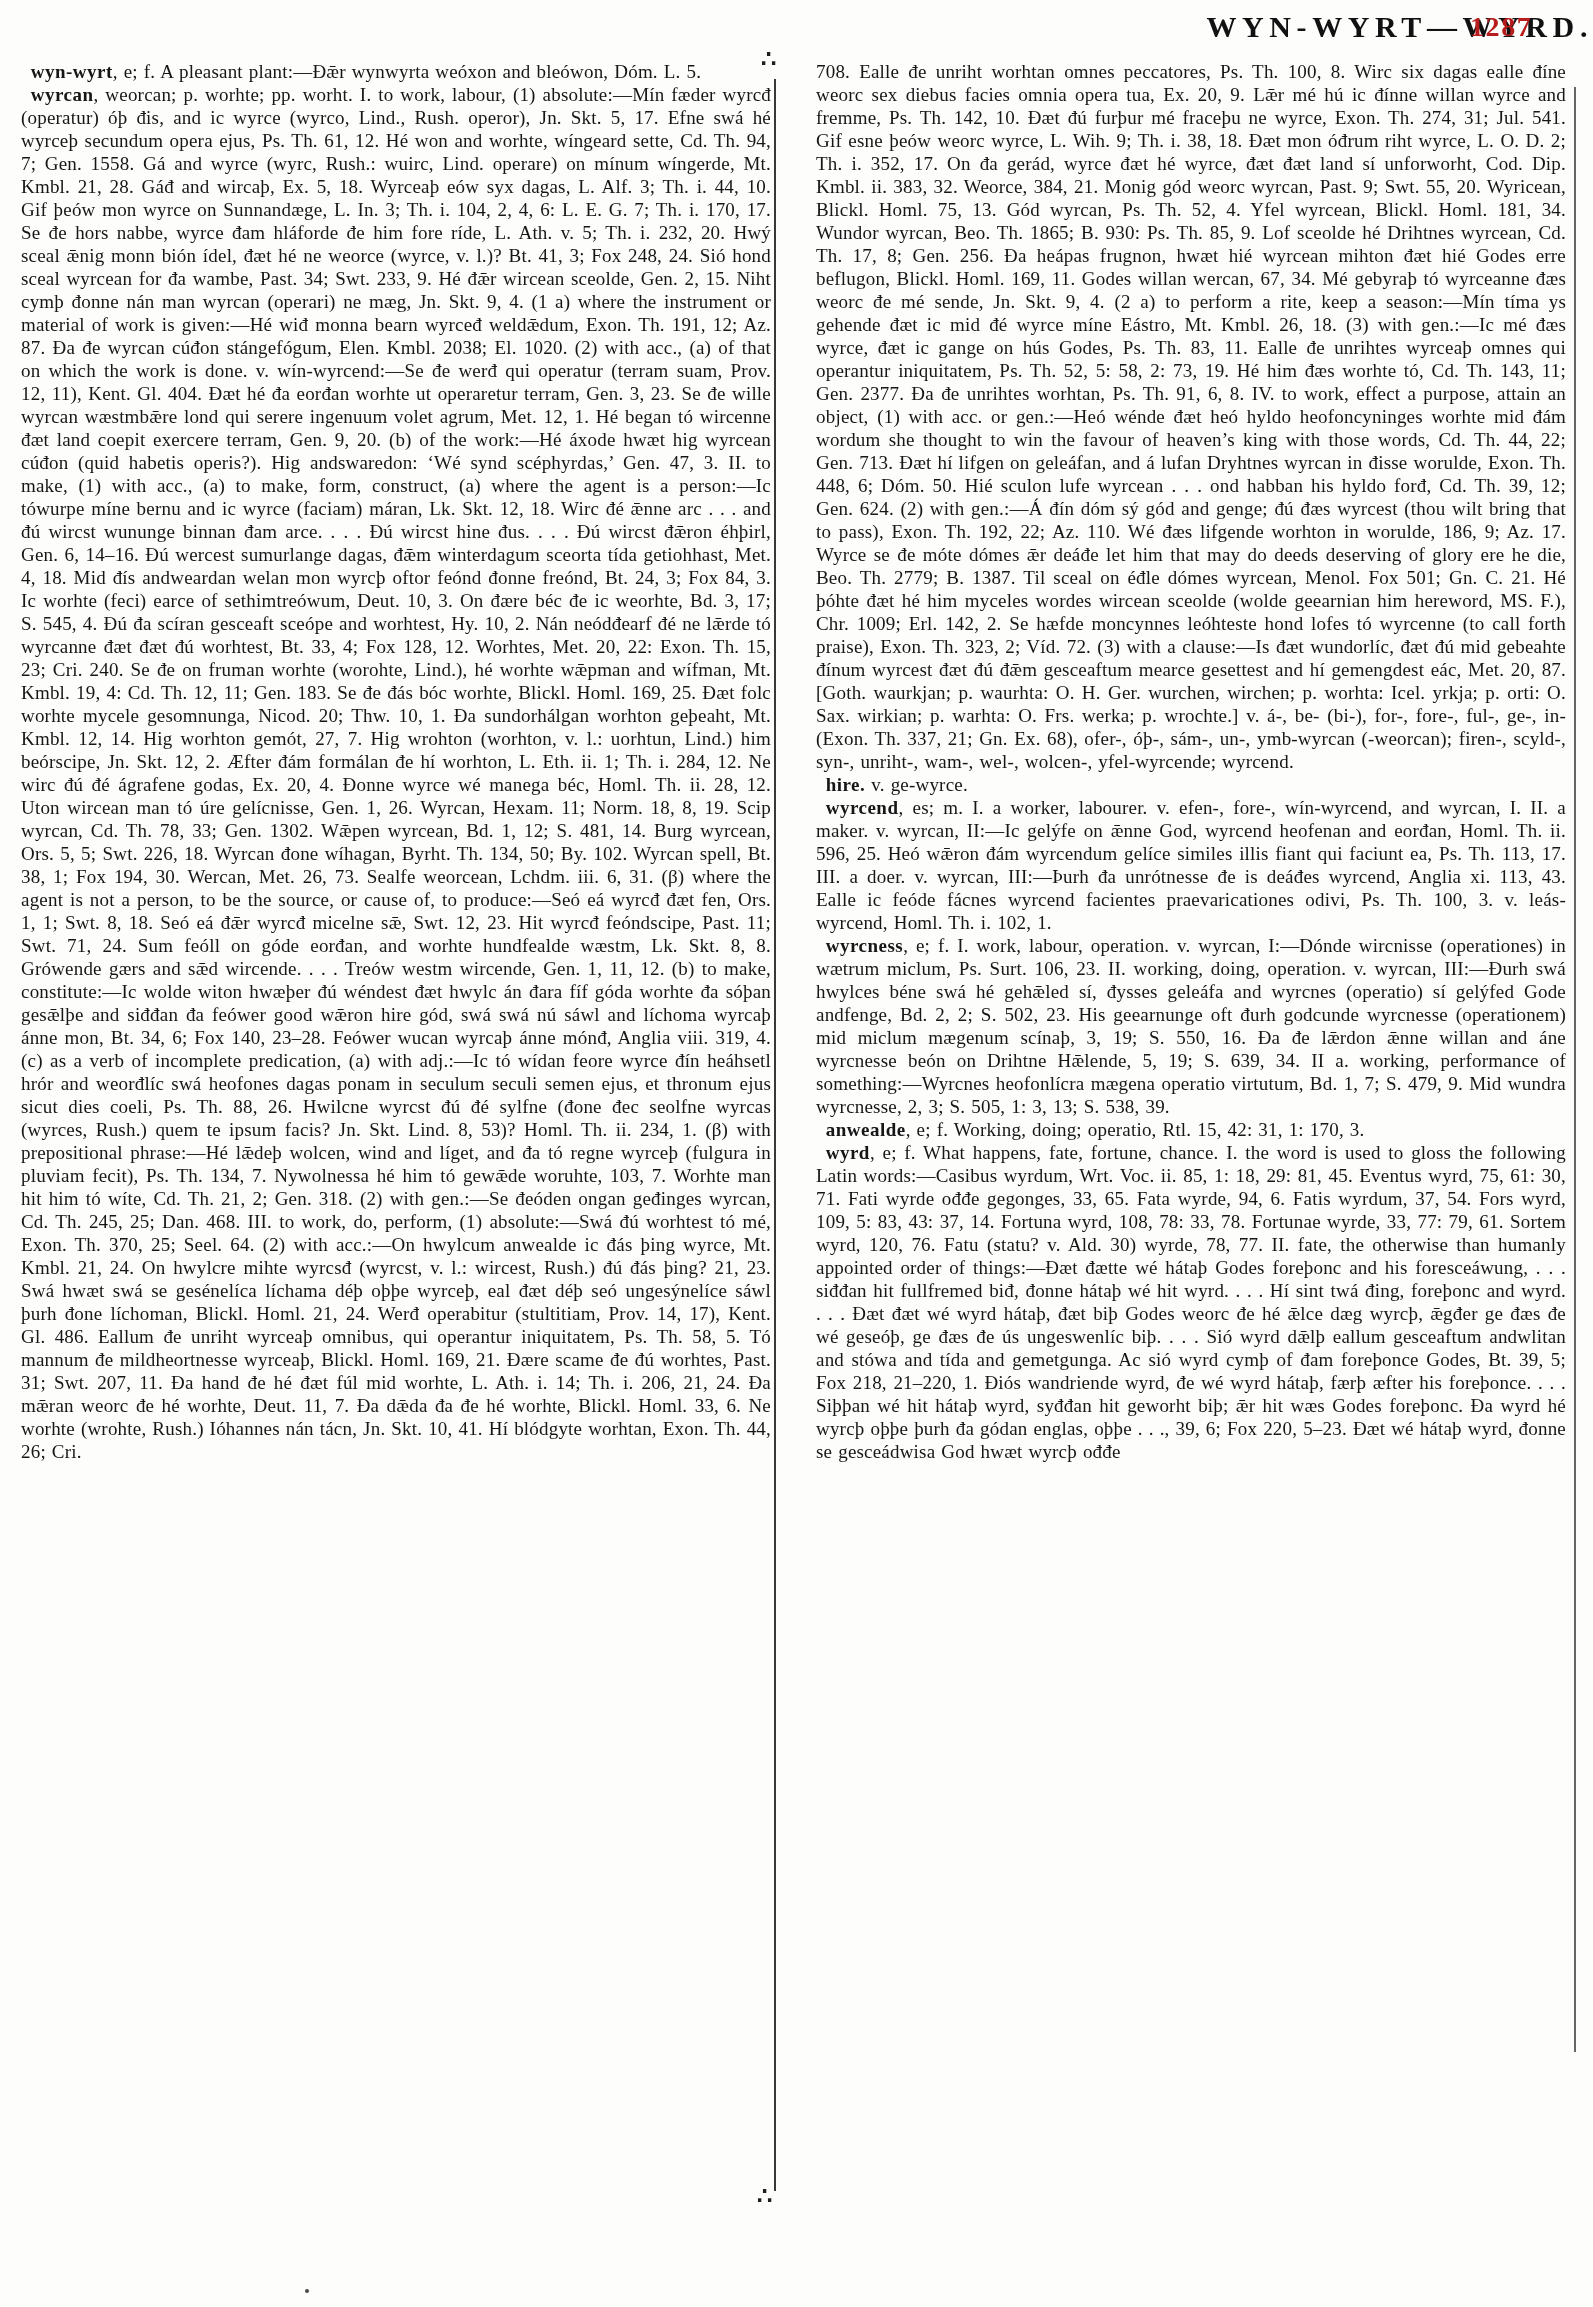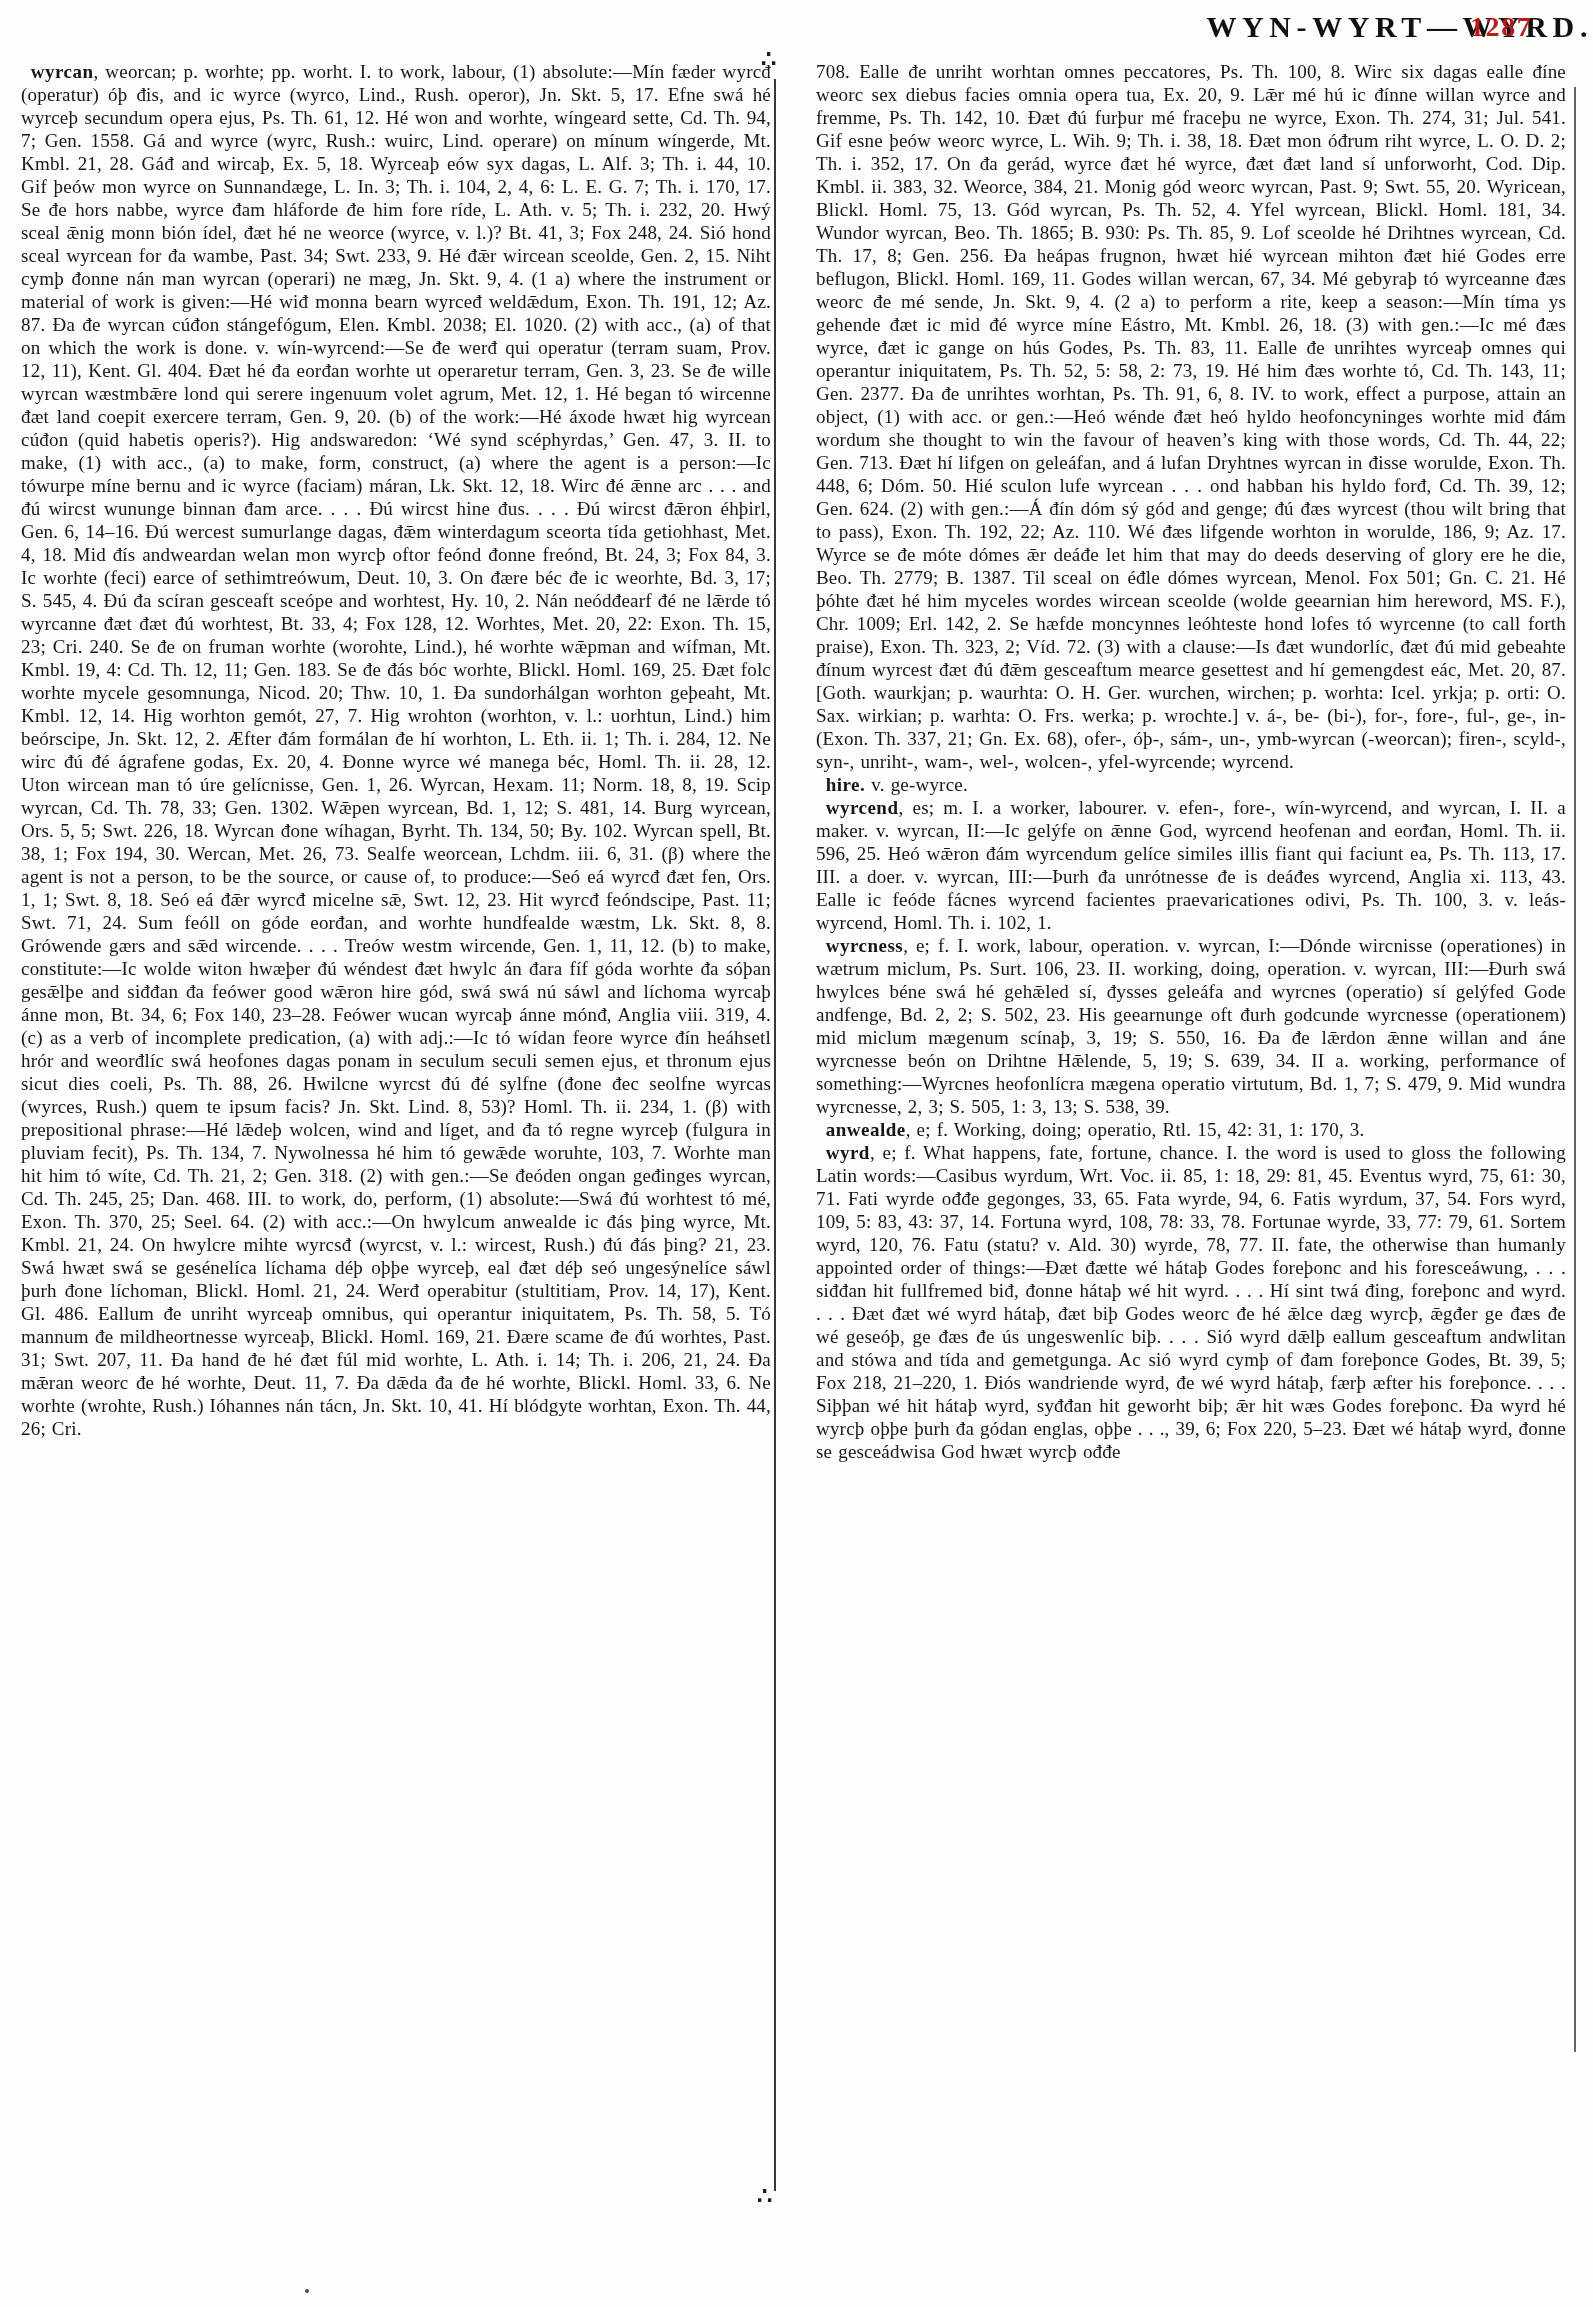--- a/index.html
+++ b/index.html
@@ -82,20 +82,21 @@
   <div class="divider"></div>
 
   <span class="ornament ornament-bottom">∴</span>
 
   <div class="edge-line"></div>
 
   <div class="ink-speck"></div>
 
   <div class="columns">
     <div class="col">
+        <p class="entry"><span class="headword">wyn-wyrt</span>, e; f. A pleasant plant:—Ðǣr wynwyrta weóxon and bleówon, Dóm. L. 5.</p>
         <p class="entry"><span class="headword">wyrcan</span>, weorcan; p. worhte; pp. worht. I. to work, labour, (1) absolute:—Mín fæder wyrcđ (operatur) óþ đis, and ic wyrce (wyrco, Lind., Rush. operor), Jn. Skt. 5, 17. Efne swá hé wyrceþ secundum opera ejus, Ps. Th. 61, 12. Hé won and worhte, wíngeard sette, Cd. Th. 94, 7; Gen. 1558. Gá and wyrce (wyrc, Rush.: wuirc, Lind. operare) on mínum wíngerde, Mt. Kmbl. 21, 28. Gáđ and wircaþ, Ex. 5, 18. Wyrceaþ eów syx dagas, L. Alf. 3; Th. i. 44, 10. Gif þeów mon wyrce on Sunnandæge, L. In. 3; Th. i. 104, 2, 4, 6: L. E. G. 7; Th. i. 170, 17. Se đe hors nabbe, wyrce đam hláforde đe him fore ríde, L. Ath. v. 5; Th. i. 232, 20. Hwý sceal ǣnig monn bión ídel, đæt hé ne weorce (wyrce, v. l.)? Bt. 41, 3; Fox 248, 24. Sió hond sceal wyrcean for đa wambe, Past. 34; Swt. 233, 9. Hé đǣr wircean sceolde, Gen. 2, 15. Niht cymþ đonne nán man wyrcan (operari) ne mæg, Jn. Skt. 9, 4. (1 a) where the instrument or material of work is given:—Hé wiđ monna bearn wyrceđ weldǣdum, Exon. Th. 191, 12; Az. 87. Ða đe wyrcan cúđon stángefógum, Elen. Kmbl. 2038; El. 1020. (2) with acc., (a) of that on which the work is done. v. wín-wyrcend:—Se đe werđ qui operatur (terram suam, Prov. 12, 11), Kent. Gl. 404. Ðæt hé đa eorđan worhte ut operaretur terram, Gen. 3, 23. Se đe wille wyrcan wæstmbǣre lond qui serere ingenuum volet agrum, Met. 12, 1. Hé began tó wircenne đæt land coepit exercere terram, Gen. 9, 20. (b) of the work:—Hé áxode hwæt hig wyrcean cúđon (quid habetis operis?). Hig andswaredon: ‘Wé synd scéphyrdas,’ Gen. 47, 3. II. to make, (1) with acc., (a) to make, form, construct, (a) where the agent is a person:—Ic tówurpe míne bernu and ic wyrce (faciam) máran, Lk. Skt. 12, 18. Wirc đé ǣnne arc . . . and đú wircst wununge binnan đam arce. . . . Đú wircst hine đus. . . . Đú wircst đǣron éhþirl, Gen. 6, 14–16. Đú wercest sumurlange dagas, đǣm winterdagum sceorta tída getiohhast, Met. 4, 18. Mid đís andweardan welan mon wyrcþ oftor feónd đonne freónd, Bt. 24, 3; Fox 84, 3. Ic worhte (feci) earce of sethimtreówum, Deut. 10, 3. On đære béc đe ic weorhte, Bd. 3, 17; S. 545, 4. Đú đa scíran gesceaft sceópe and worhtest, Hy. 10, 2. Nán neódđearf đé ne lǣrde tó wyrcanne đæt đæt đú worhtest, Bt. 33, 4; Fox 128, 12. Worhtes, Met. 20, 22: Exon. Th. 15, 23; Cri. 240. Se đe on fruman worhte (worohte, Lind.), hé worhte wǣpman and wífman, Mt. Kmbl. 19, 4: Cd. Th. 12, 11; Gen. 183. Se đe đás bóc worhte, Blickl. Homl. 169, 25. Ðæt folc worhte mycele gesomnunga, Nicod. 20; Thw. 10, 1. Ða sundorhálgan worhton geþeaht, Mt. Kmbl. 12, 14. Hig worhton gemót, 27, 7. Hig wrohton (worhton, v. l.: uorhtun, Lind.) him beórscipe, Jn. Skt. 12, 2. Æfter đám formálan đe hí worhton, L. Eth. ii. 1; Th. i. 284, 12. Ne wirc đú đé ágrafene godas, Ex. 20, 4. Ðonne wyrce wé manega béc, Homl. Th. ii. 28, 12. Uton wircean man tó úre gelícnisse, Gen. 1, 26. Wyrcan, Hexam. 11; Norm. 18, 8, 19. Scip wyrcan, Cd. Th. 78, 33; Gen. 1302. Wǣpen wyrcean, Bd. 1, 12; S. 481, 14. Burg wyrcean, Ors. 5, 5; Swt. 226, 18. Wyrcan đone wíhagan, Byrht. Th. 134, 50; By. 102. Wyrcan spell, Bt. 38, 1; Fox 194, 30. Wercan, Met. 26, 73. Sealfe weorcean, Lchdm. iii. 6, 31. (β) where the agent is not a person, to be the source, or cause of, to produce:—Seó eá wyrcđ đæt fen, Ors. 1, 1; Swt. 8, 18. Seó eá đǣr wyrcđ micelne sǣ, Swt. 12, 23. Hit wyrcđ feóndscipe, Past. 11; Swt. 71, 24. Sum feóll on góde eorđan, and worhte hundfealde wæstm, Lk. Skt. 8, 8. Grówende gærs and sǣd wircende. . . . Treów westm wircende, Gen. 1, 11, 12. (b) to make, constitute:—Ic wolde witon hwæþer đú wéndest đæt hwylc án đara fíf góda worhte đa sóþan gesǣlþe and siđđan đa feówer good wǣron hire gód, swá swá nú sáwl and líchoma wyrcaþ ánne mon, Bt. 34, 6; Fox 140, 23–28. Feówer wucan wyrcaþ ánne mónđ, Anglia viii. 319, 4. (c) as a verb of incomplete predication, (a) with adj.:—Ic tó wídan feore wyrce đín heáhsetl hrór and weorđlíc swá heofones dagas ponam in seculum seculi semen ejus, et thronum ejus sicut dies coeli, Ps. Th. 88, 26. Hwilcne wyrcst đú đé sylfne (đone đec seolfne wyrcas (wyrces, Rush.) quem te ipsum facis? Jn. Skt. Lind. 8, 53)? Homl. Th. ii. 234, 1. (β) with prepositional phrase:—Hé lǣdeþ wolcen, wind and líget, and đa tó regne wyrceþ (fulgura in pluviam fecit), Ps. Th. 134, 7. Nywolnessa hé him tó gewǣde woruhte, 103, 7. Worhte man hit him tó wíte, Cd. Th. 21, 2; Gen. 318. (2) with gen.:—Se đeóden ongan geđinges wyrcan, Cd. Th. 245, 25; Dan. 468. III. to work, do, perform, (1) absolute:—Swá đú worhtest tó mé, Exon. Th. 370, 25; Seel. 64. (2) with acc.:—On hwylcum anwealde ic đás þing wyrce, Mt. Kmbl. 21, 24. On hwylcre mihte wyrcsđ (wyrcst, v. l.: wircest, Rush.) đú đás þing? 21, 23. Swá hwæt swá se gesénelíca líchama déþ oþþe wyrceþ, eal đæt déþ seó ungesýnelíce sáwl þurh đone líchoman, Blickl. Homl. 21, 24. Werđ operabitur (stultitiam, Prov. 14, 17), Kent. Gl. 486. Eallum đe unriht wyrceaþ omnibus, qui operantur iniquitatem, Ps. Th. 58, 5. Tó mannum đe mildheortnesse wyrceaþ, Blickl. Homl. 169, 21. Ðære scame đe đú worhtes, Past. 31; Swt. 207, 11. Ða hand đe hé đæt fúl mid worhte, L. Ath. i. 14; Th. i. 206, 21, 24. Ða mǣran weorc đe hé worhte, Deut. 11, 7. Ða dǣda đa đe hé worhte, Blickl. Homl. 33, 6. Ne worhte (wrohte, Rush.) Ióhannes nán tácn, Jn. Skt. 10, 41. Hí blódgyte worhtan, Exon. Th. 44, 26; Cri.</p>
       </div>
     <div class="col">
         <p class="entry noindent">708. Ealle đe unriht worhtan omnes peccatores, Ps. Th. 100, 8. Wirc six dagas ealle đíne weorc sex diebus facies omnia opera tua, Ex. 20, 9. Lǣr mé hú ic đínne willan wyrce and fremme, Ps. Th. 142, 10. Ðæt đú furþur mé fraceþu ne wyrce, Exon. Th. 274, 31; Jul. 541. Gif esne þeów weorc wyrce, L. Wih. 9; Th. i. 38, 18. Ðæt mon óđrum riht wyrce, L. O. D. 2; Th. i. 352, 17. On đa gerád, wyrce đæt hé wyrce, đæt đæt land sí unforworht, Cod. Dip. Kmbl. ii. 383, 32. Weorce, 384, 21. Monig gód weorc wyrcan, Past. 9; Swt. 55, 20. Wyricean, Blickl. Homl. 75, 13. Gód wyrcan, Ps. Th. 52, 4. Yfel wyrcean, Blickl. Homl. 181, 34. Wundor wyrcan, Beo. Th. 1865; B. 930: Ps. Th. 85, 9. Lof sceolde hé Drihtnes wyrcean, Cd. Th. 17, 8; Gen. 256. Ða heápas frugnon, hwæt hié wyrcean mihton đæt hié Godes erre beflugon, Blickl. Homl. 169, 11. Godes willan wercan, 67, 34. Mé gebyraþ tó wyrceanne đæs weorc đe mé sende, Jn. Skt. 9, 4. (2 a) to perform a rite, keep a season:—Mín tíma ys gehende đæt ic mid đé wyrce míne Eástro, Mt. Kmbl. 26, 18. (3) with gen.:—Ic mé đæs wyrce, đæt ic gange on hús Godes, Ps. Th. 83, 11. Ealle đe unrihtes wyrceaþ omnes qui operantur iniquitatem, Ps. Th. 52, 5: 58, 2: 73, 19. Hé him đæs worhte tó, Cd. Th. 143, 11; Gen. 2377. Ða đe unrihtes worhtan, Ps. Th. 91, 6, 8. IV. to work, effect a purpose, attain an object, (1) with acc. or gen.:—Heó wénde đæt heó hyldo heofoncyninges worhte mid đám wordum she thought to win the favour of heaven’s king with those words, Cd. Th. 44, 22; Gen. 713. Ðæt hí lifgen on geleáfan, and á lufan Dryhtnes wyrcan in đisse worulde, Exon. Th. 448, 6; Dóm. 50. Hié sculon lufe wyrcean . . . ond habban his hyldo forđ, Cd. Th. 39, 12; Gen. 624. (2) with gen.:—Á đín dóm sý gód and genge; đú đæs wyrcest (thou wilt bring that to pass), Exon. Th. 192, 22; Az. 110. Wé đæs lifgende worhton in worulde, 186, 9; Az. 17. Wyrce se đe móte dómes ǣr deáđe let him that may do deeds deserving of glory ere he die, Beo. Th. 2779; B. 1387. Til sceal on éđle dómes wyrcean, Menol. Fox 501; Gn. C. 21. Hé þóhte đæt hé him myceles wordes wircean sceolde (wolde geearnian him hereword, MS. F.), Chr. 1009; Erl. 142, 2. Se hæfde moncynnes leóhteste hond lofes tó wyrcenne (to call forth praise), Exon. Th. 323, 2; Víd. 72. (3) with a clause:—Is đæt wundorlíc, đæt đú mid gebeahte đínum wyrcest đæt đú đǣm gesceaftum mearce gesettest and hí gemengdest eác, Met. 20, 87. [Goth. waurkjan; p. waurhta: O. H. Ger. wurchen, wirchen; p. worhta: Icel. yrkja; p. orti: O. Sax. wirkian; p. warhta: O. Frs. werka; p. wrochte.] v. á-, be- (bi-), for-, fore-, ful-, ge-, in- (Exon. Th. 337, 21; Gn. Ex. 68), ofer-, óþ-, sám-, un-, ymb-wyrcan (-weorcan); firen-, scyld-, syn-, unriht-, wam-, wel-, wolcen-, yfel-wyrcende; wyrcend.</p>
         <p class="entry"><span class="headword">hire.</span> v. ge-wyrce.</p>
         <p class="entry"><span class="headword">wyrcend</span>, es; m. I. a worker, labourer. v. efen-, fore-, wín-wyrcend, and wyrcan, I. II. a maker. v. wyrcan, II:—Ic gelýfe on ǣnne God, wyrcend heofenan and eorđan, Homl. Th. ii. 596, 25. Heó wǣron đám wyrcendum gelíce similes illis fiant qui faciunt ea, Ps. Th. 113, 17. III. a doer. v. wyrcan, III:—Þurh đa unrótnesse đe is deáđes wyrcend, Anglia xi. 113, 43. Ealle ic feóde fácnes wyrcend facientes praevaricationes odivi, Ps. Th. 100, 3. v. leás-wyrcend, Homl. Th. i. 102, 1.</p>
         <p class="entry"><span class="headword">wyrcness</span>, e; f. I. work, labour, operation. v. wyrcan, I:—Dónde wircnisse (operationes) in wætrum miclum, Ps. Surt. 106, 23. II. working, doing, operation. v. wyrcan, III:—Ðurh swá hwylces béne swá hé gehǣled sí, đysses geleáfa and wyrcnes (operatio) sí gelýfed Gode andfenge, Bd. 2, 2; S. 502, 23. His geearnunge oft đurh godcunde wyrcnesse (operationem) mid miclum mægenum scínaþ, 3, 19; S. 550, 16. Ða đe lǣrdon ǣnne willan and áne wyrcnesse beón on Drihtne Hǣlende, 5, 19; S. 639, 34. II a. working, performance of something:—Wyrcnes heofonlícra mægena operatio virtutum, Bd. 1, 7; S. 479, 9. Mid wundra wyrcnesse, 2, 3; S. 505, 1: 3, 13; S. 538, 39.</p>
         <p class="entry"><span class="headword">anwealde</span>, e; f. Working, doing; operatio, Rtl. 15, 42: 31, 1: 170, 3.</p>
         <p class="entry"><span class="headword">wyrd</span>, e; f. What happens, fate, fortune, chance. I. the word is used to gloss the following Latin words:—Casibus wyrdum, Wrt. Voc. ii. 85, 1: 18, 29: 81, 45. Eventus wyrd, 75, 61: 30, 71. Fati wyrde ođđe gegonges, 33, 65. Fata wyrde, 94, 6. Fatis wyrdum, 37, 54. Fors wyrd, 109, 5: 83, 43: 37, 14. Fortuna wyrd, 108, 78: 33, 78. Fortunae wyrde, 33, 77: 79, 61. Sortem wyrd, 120, 76. Fatu (statu? v. Ald. 30) wyrde, 78, 77. II. fate, the otherwise than humanly appointed order of things:—Ðæt đætte wé hátaþ Godes foreþonc and his foresceáwung, . . . siđđan hit fullfremed biđ, đonne hátaþ wé hit wyrd. . . . Hí sint twá đing, foreþonc and wyrd. . . . Ðæt đæt wé wyrd hátaþ, đæt biþ Godes weorc đe hé ǣlce dæg wyrcþ, ǣgđer ge đæs đe wé geseóþ, ge đæs đe ús ungeswenlíc biþ. . . . Sió wyrd dǣlþ eallum gesceaftum andwlitan and stówa and tída and gemetgunga. Ac sió wyrd cymþ of đam foreþonce Godes, Bt. 39, 5; Fox 218, 21–220, 1. Điós wandriende wyrd, đe wé wyrd hátaþ, færþ æfter his foreþonce. . . . Siþþan wé hit hátaþ wyrd, syđđan hit geworht biþ; ǣr hit wæs Godes foreþonc. Ða wyrd hé wyrcþ oþþe þurh đa gódan englas, oþþe . . ., 39, 6; Fox 220, 5–23. Ðæt wé hátaþ wyrd, đonne se gesceádwisa God hwæt wyrcþ ođđe</p>
       </div>

